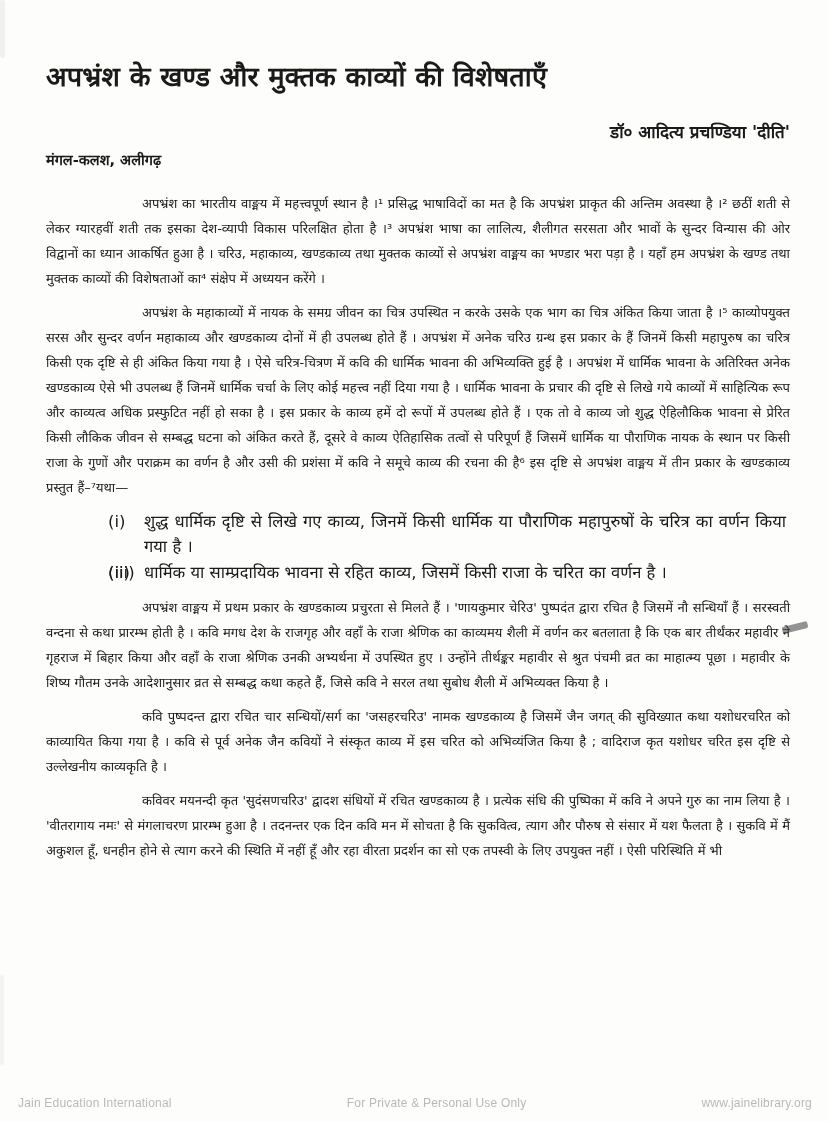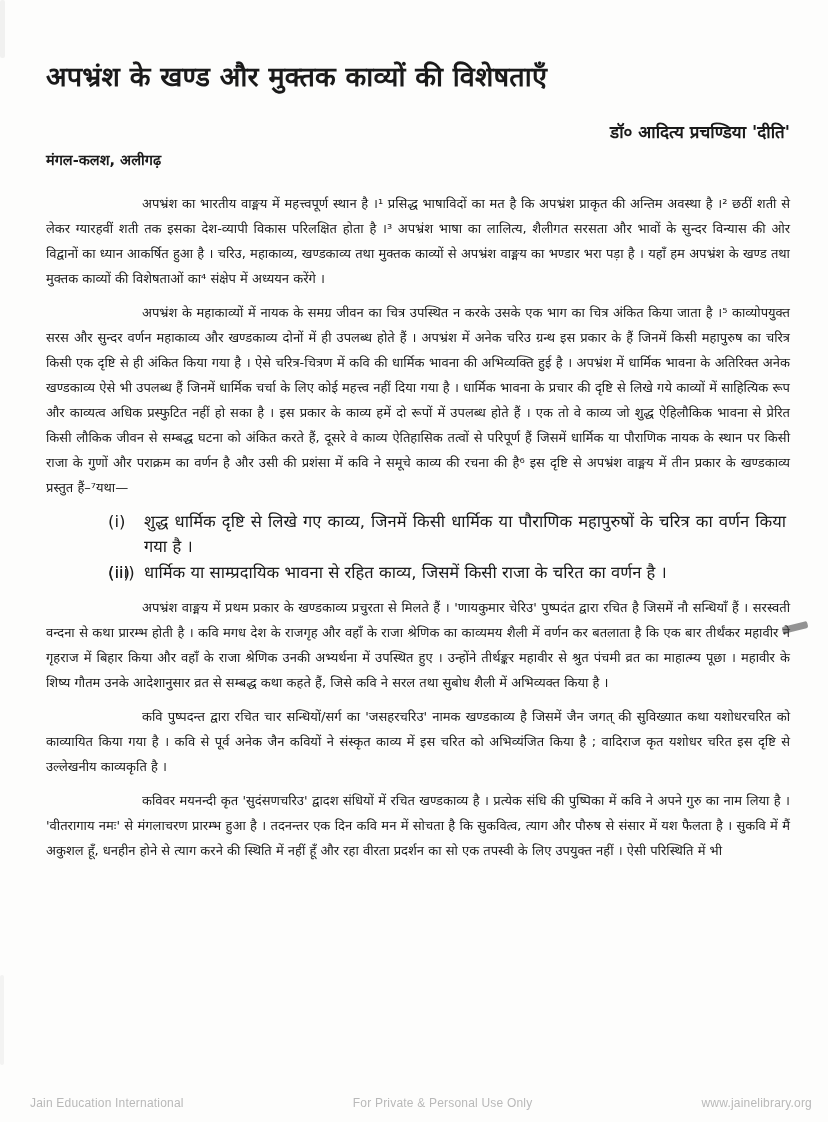--- a/index.html
+++ b/index.html
@@ -81,21 +81,20 @@
     left: 18px;
     right: 16px;
     bottom: 12px;
     display: flex;
     justify-content: space-between;
     align-items: baseline;
     font-family: "Liberation Sans", "DejaVu Sans", sans-serif;
     font-size: 12px;
     color: #b9b9b9;
     letter-spacing: 0.2px;
-    margin-left: 12px;
   }
 </style>
 </head>
 <body>
 
 <div class="page">
 
   <span class="artifact corner-tl"></span>
   <span class="artifact edge-left"></span>
   <span class="artifact smudge-right"></span>

